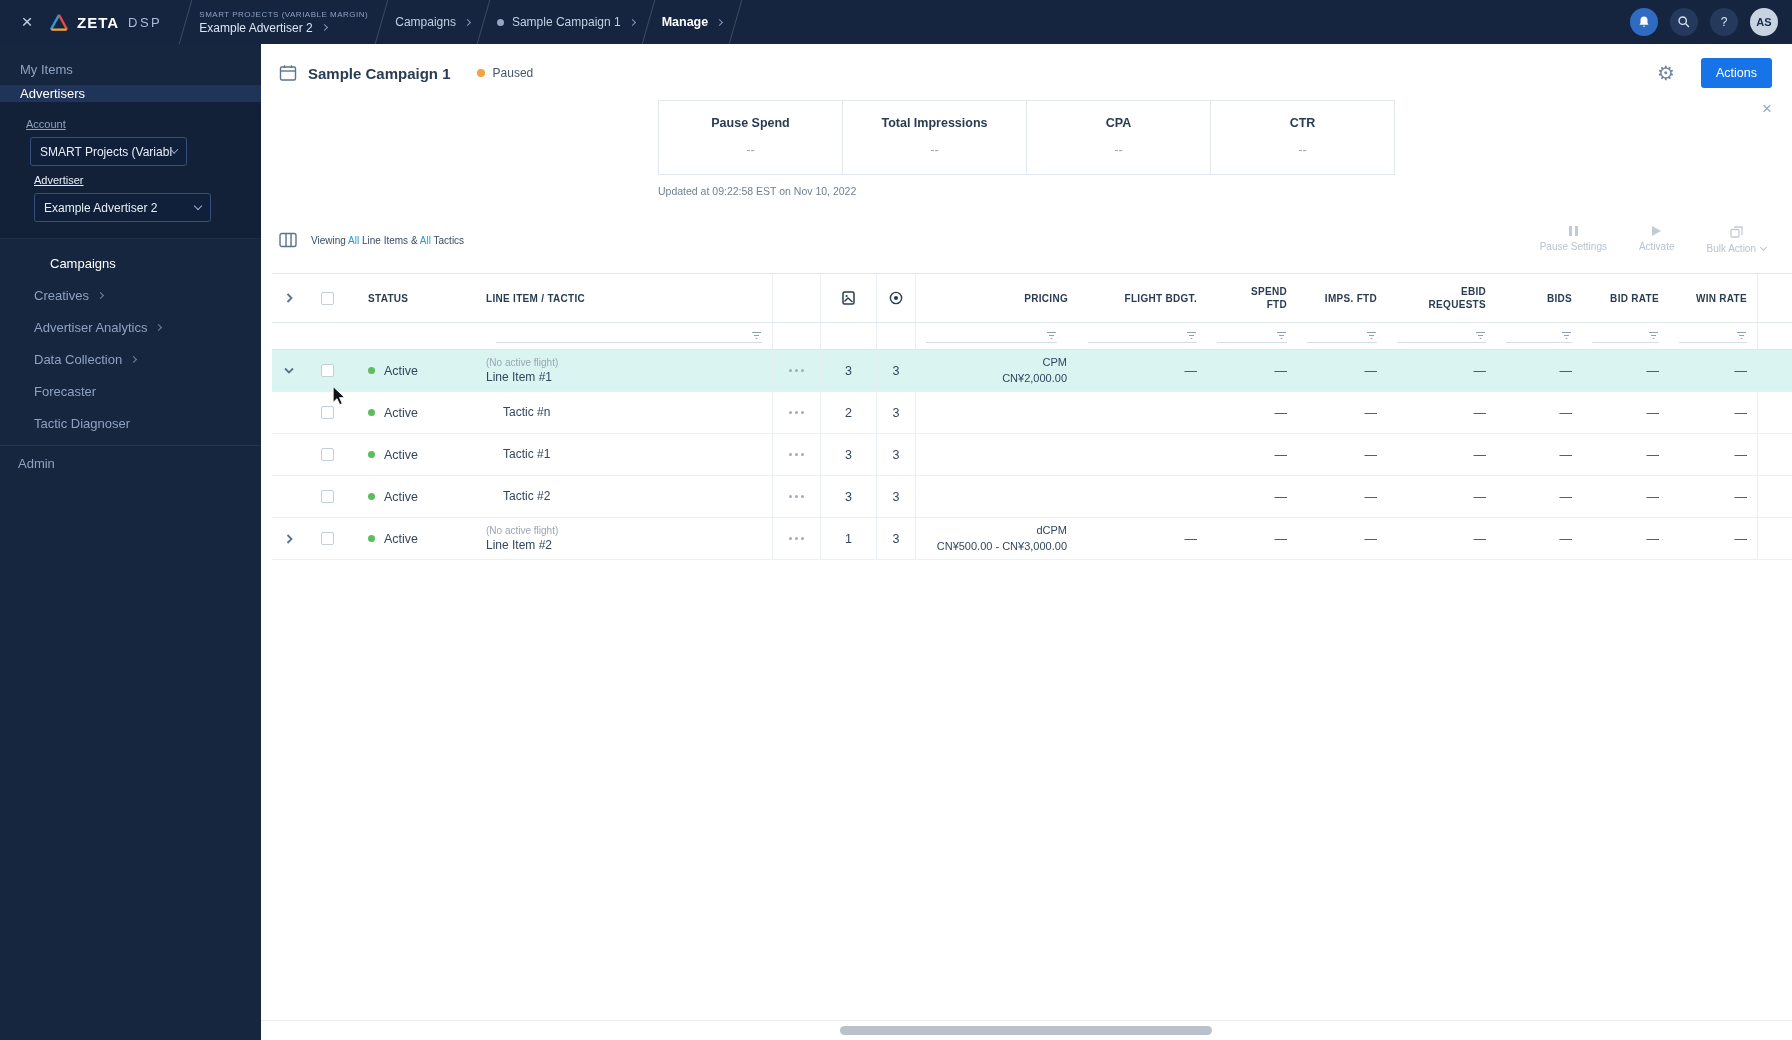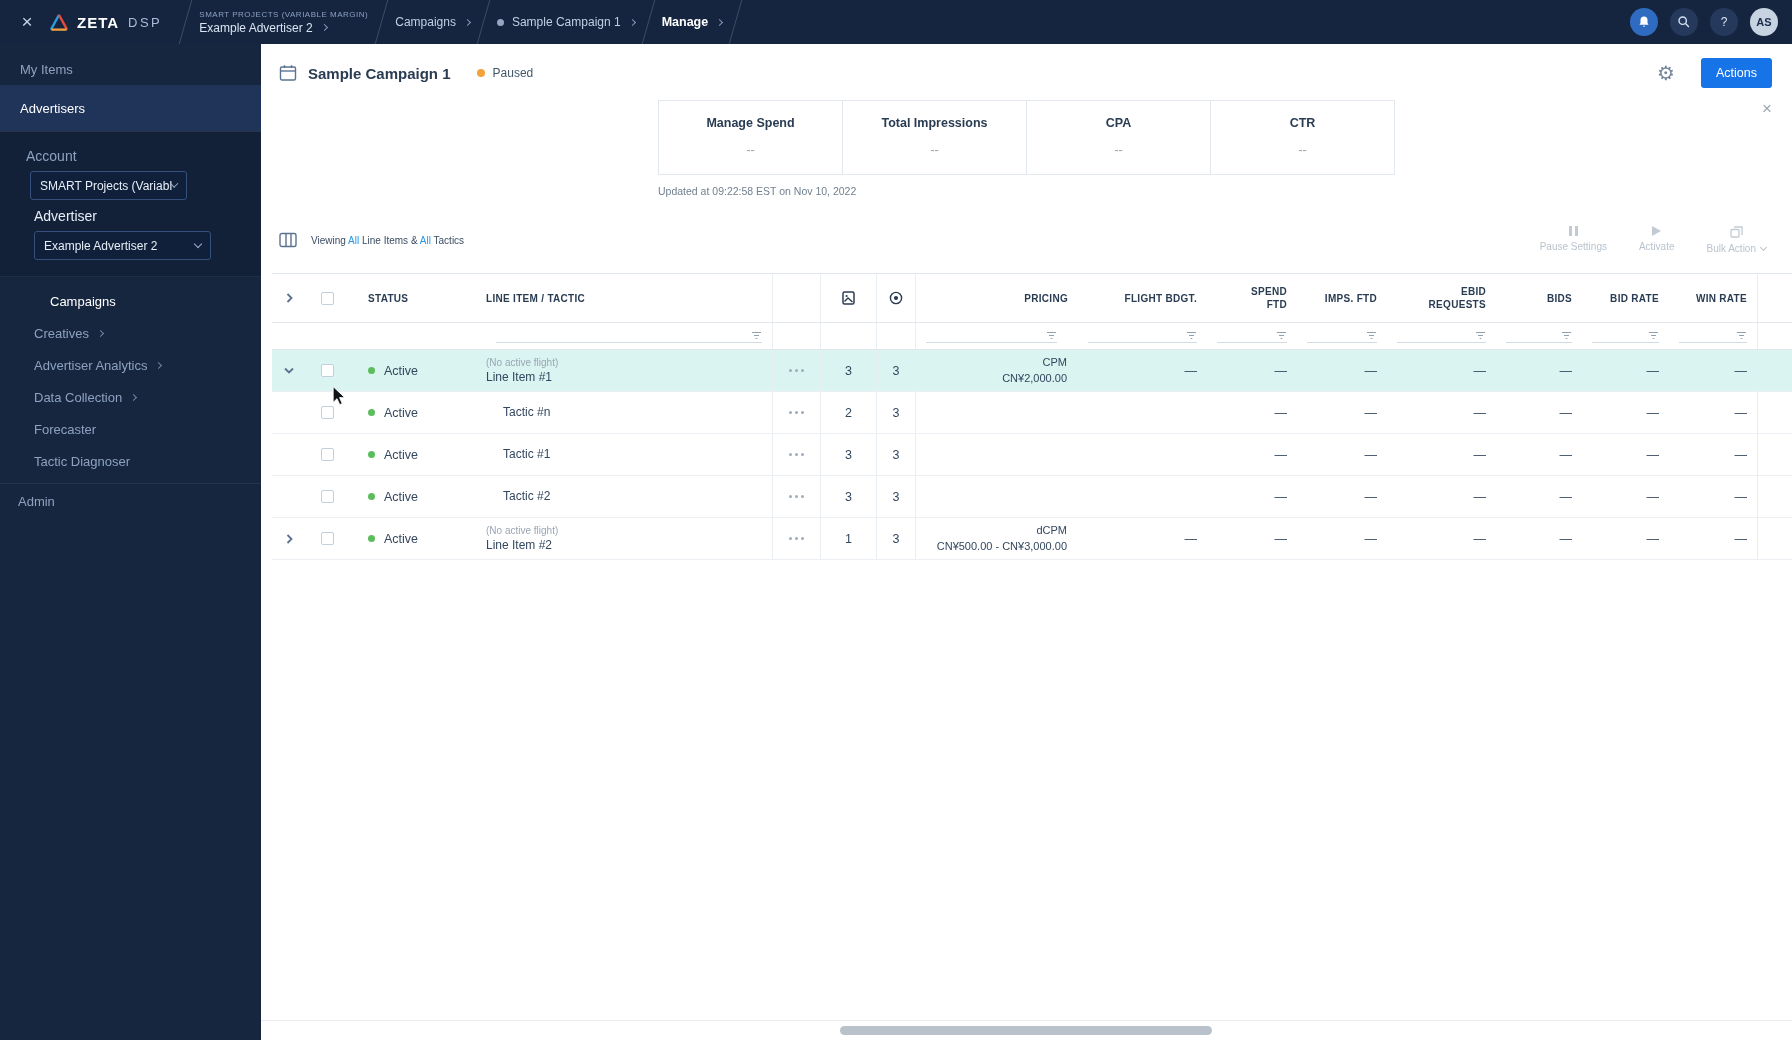--- a/index.html
+++ b/index.html
@@ -31,24 +31,24 @@
   .c-bell { background:#2F6BC0; } .c-dark { background:#24395C; }
   .c-avatar { background:#C7D3E1; color:#1C2D4D; font-weight:bold; font-size:11px; }
 
   
   .shell { display:flex; height:996px; }
   .sidebar { width:261px; background:#16263F; flex:0 0 261px; padding-top:10px; }
   .main { flex:1; background:#fff; position:relative; overflow:hidden; }
 
   
   .side-item { height:31px; display:flex; align-items:center; font-size:13px; color:#8DA2C0; padding-left:20px; }
-  .side-item.active-band { background:#20345A; color:#fff; height:46px; }
+  .side-item.active-band { background:#20345A; color:#fff; height:16px; }
   .side-div { border-top:1px solid rgba(255,255,255,.07); }
   .acct-block { background:rgba(8,16,30,.22); border-bottom:1px solid rgba(255,255,255,.06); padding:8px 0 16px; }
-  .side-label { font-size:14px; color:#8DA2C0; padding-left:26px; margin:8px 0 7px; }
+  .side-label { font-size:11px; color:#8DA2C0; padding-left:26px; margin:8px 0 7px;text-decoration:underline; }
   .side-label.bright { color:#E8EEF8; padding-left:34px; }
   .select { height:29px; background:#10203A; border:1px solid #35507C; border-radius:3px; display:flex;
     align-items:center; justify-content:space-between; padding:0 9px; color:#E6EDF7; font-size:12px; }
   .sel-1 { margin-left:30px; width:157px; }
   .sel-2 { margin-left:34px; width:177px; }
   .sel-txt { overflow:hidden; white-space:nowrap; text-overflow:clip; }
   .nav-item { height:32px; display:flex; align-items:center; font-size:13px; color:#8DA2C0; padding-left:34px; gap:9px; }
   .nav-item.current { color:#fff; padding-left:50px; }
   .nav-chev { width:5px; height:5px; border-top:1.5px solid #6E84A6; border-right:1.5px solid #6E84A6; transform:rotate(45deg); }
   .admin-item { height:34px; display:flex; align-items:center; font-size:13px; color:#8DA2C0; padding-left:18px; }
@@ -252,21 +252,21 @@
       </span>
       <span class="hdr-right">
         <span class="gear">⚙</span>
         <button class="btn-primary">Actions</button>
       </span>
     </div>
 
     <div class="stats-area">
       <div class="stats-box">
         <div class="stat">
-          <div class="stat-label">Manage Spend</div>
+          <div class="stat-label">Pause Spend</div>
           <div class="stat-value">--</div>
         </div>
         <div class="stat">
           <div class="stat-label">Total Impressions</div>
           <div class="stat-value">--</div>
         </div>
         <div class="stat">
           <div class="stat-label">CPA</div>
           <div class="stat-value">--</div>
         </div>

